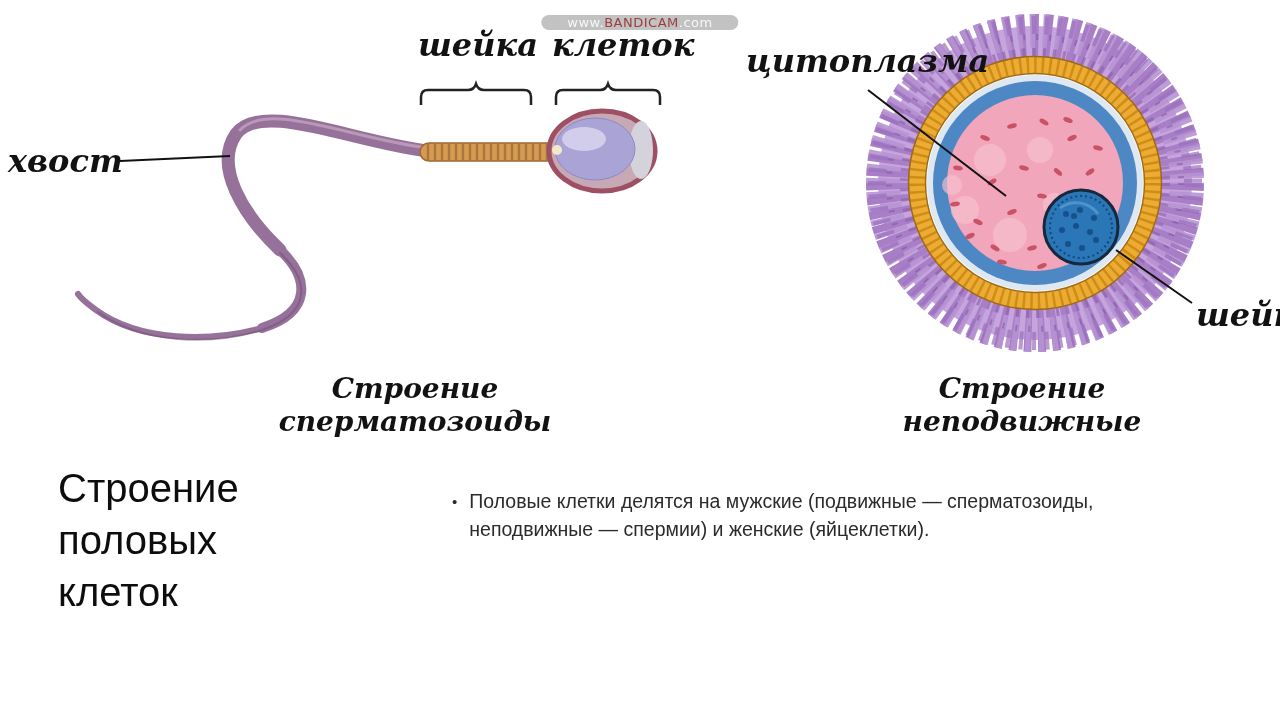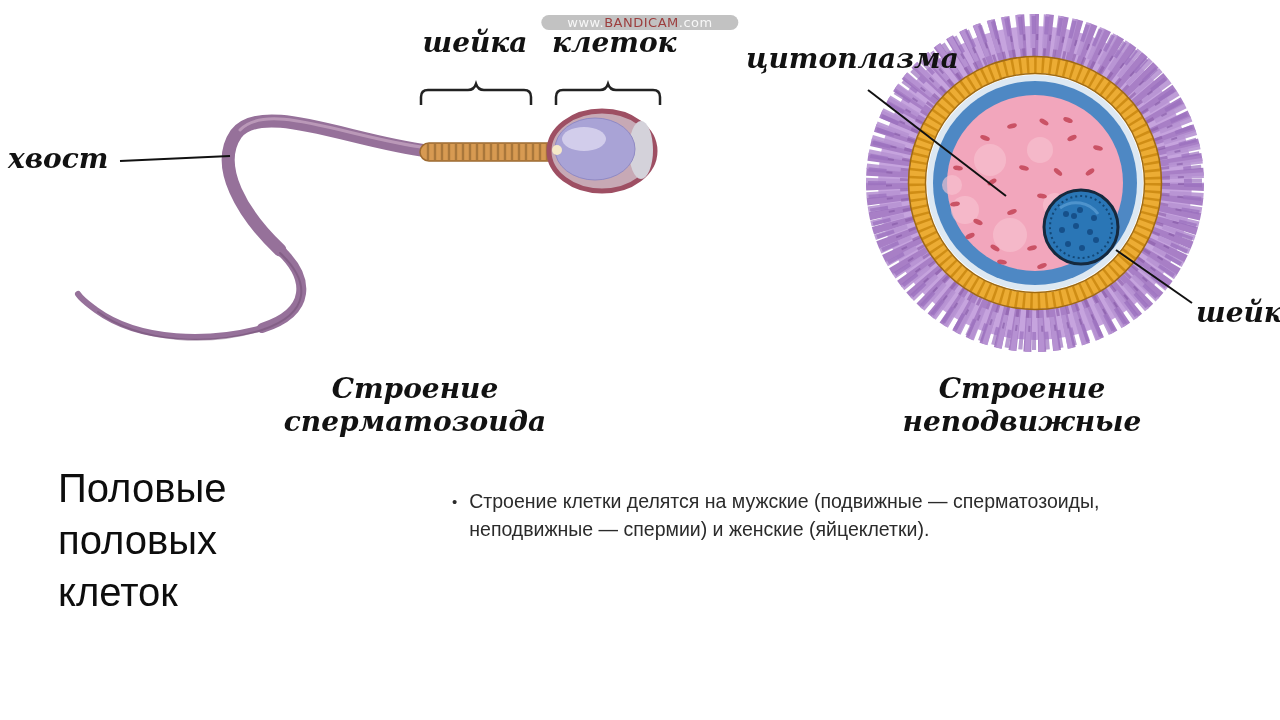--- a/index.html
+++ b/index.html
@@ -11,21 +11,21 @@
   
   .watermark{left:50%;top:15px;transform:translateX(-50%);
     background:#c2c2c2;border-radius:10px;padding:0 26px;
     font-family:"DejaVu Sans",sans-serif;font-weight:normal;font-size:13px;
     letter-spacing:.5px;white-space:nowrap;}
   .watermark .wm-light{color:#f7f7f7;}
   .watermark .wm-dark{color:#9c3d3d;}
 
   
   .dlabel{font-family:"DejaVu Serif","Liberation Serif",serif;
-    font-weight:bold;font-style:italic;font-size:28px;color:#121212;white-space:nowrap;}
+    font-weight:bold;font-style:italic;font-size:32px;color:#121212;white-space:nowrap;}
   .caption{font-family:"DejaVu Serif","Liberation Serif",serif;
     font-weight:bold;font-style:italic;font-size:28px;color:#121212;text-align:center;}
 
   .lbl-tail{left:8px;top:142px;}
   .lbl-neck{left:418px;top:26px;width:114px;text-align:center;}
   .lbl-head{left:552px;top:26px;width:112px;text-align:center;}
   .lbl-cyto{left:746px;top:42px;}
   .lbl-nucleus{left:1196px;top:296px;}
   .cap-sperm{left:205px;top:372px;width:420px;}
   .cap-egg{left:832px;top:372px;width:380px;}
@@ -153,23 +153,23 @@
   <div class="abs watermark">
     <span class="wm-light">www.</span><span class="wm-dark">BANDICAM</span><span class="wm-light">.com</span>
   </div>
 
   <div class="abs dlabel lbl-tail">хвост</div>
   <div class="abs dlabel lbl-neck">шейка</div>
   <div class="abs dlabel lbl-head">клеток</div>
   <div class="abs dlabel lbl-cyto">цитоплазма</div>
   <div class="abs dlabel lbl-nucleus">шейка</div>
 
-  <div class="abs caption cap-sperm">Строение сперматозоида</div>
+  <div class="abs caption cap-sperm">Строение сперматозоиды</div>
   <div class="abs caption cap-egg">Строение неподвижные</div>
 
-  <div class="abs slide-title">Половые половых клеток</div>
+  <div class="abs slide-title">Строение половых клеток</div>
 
   <div class="abs bullet">
     <span class="marker">•</span>
-    <span>Строение клетки делятся на мужские (подвижные — сперматозоиды, неподвижные — спермии) и женские (яйцеклетки).</span>
+    <span>Половые клетки делятся на мужские (подвижные — сперматозоиды, неподвижные — спермии) и женские (яйцеклетки).</span>
   </div>
 
 </div>
 
 </body></html>

